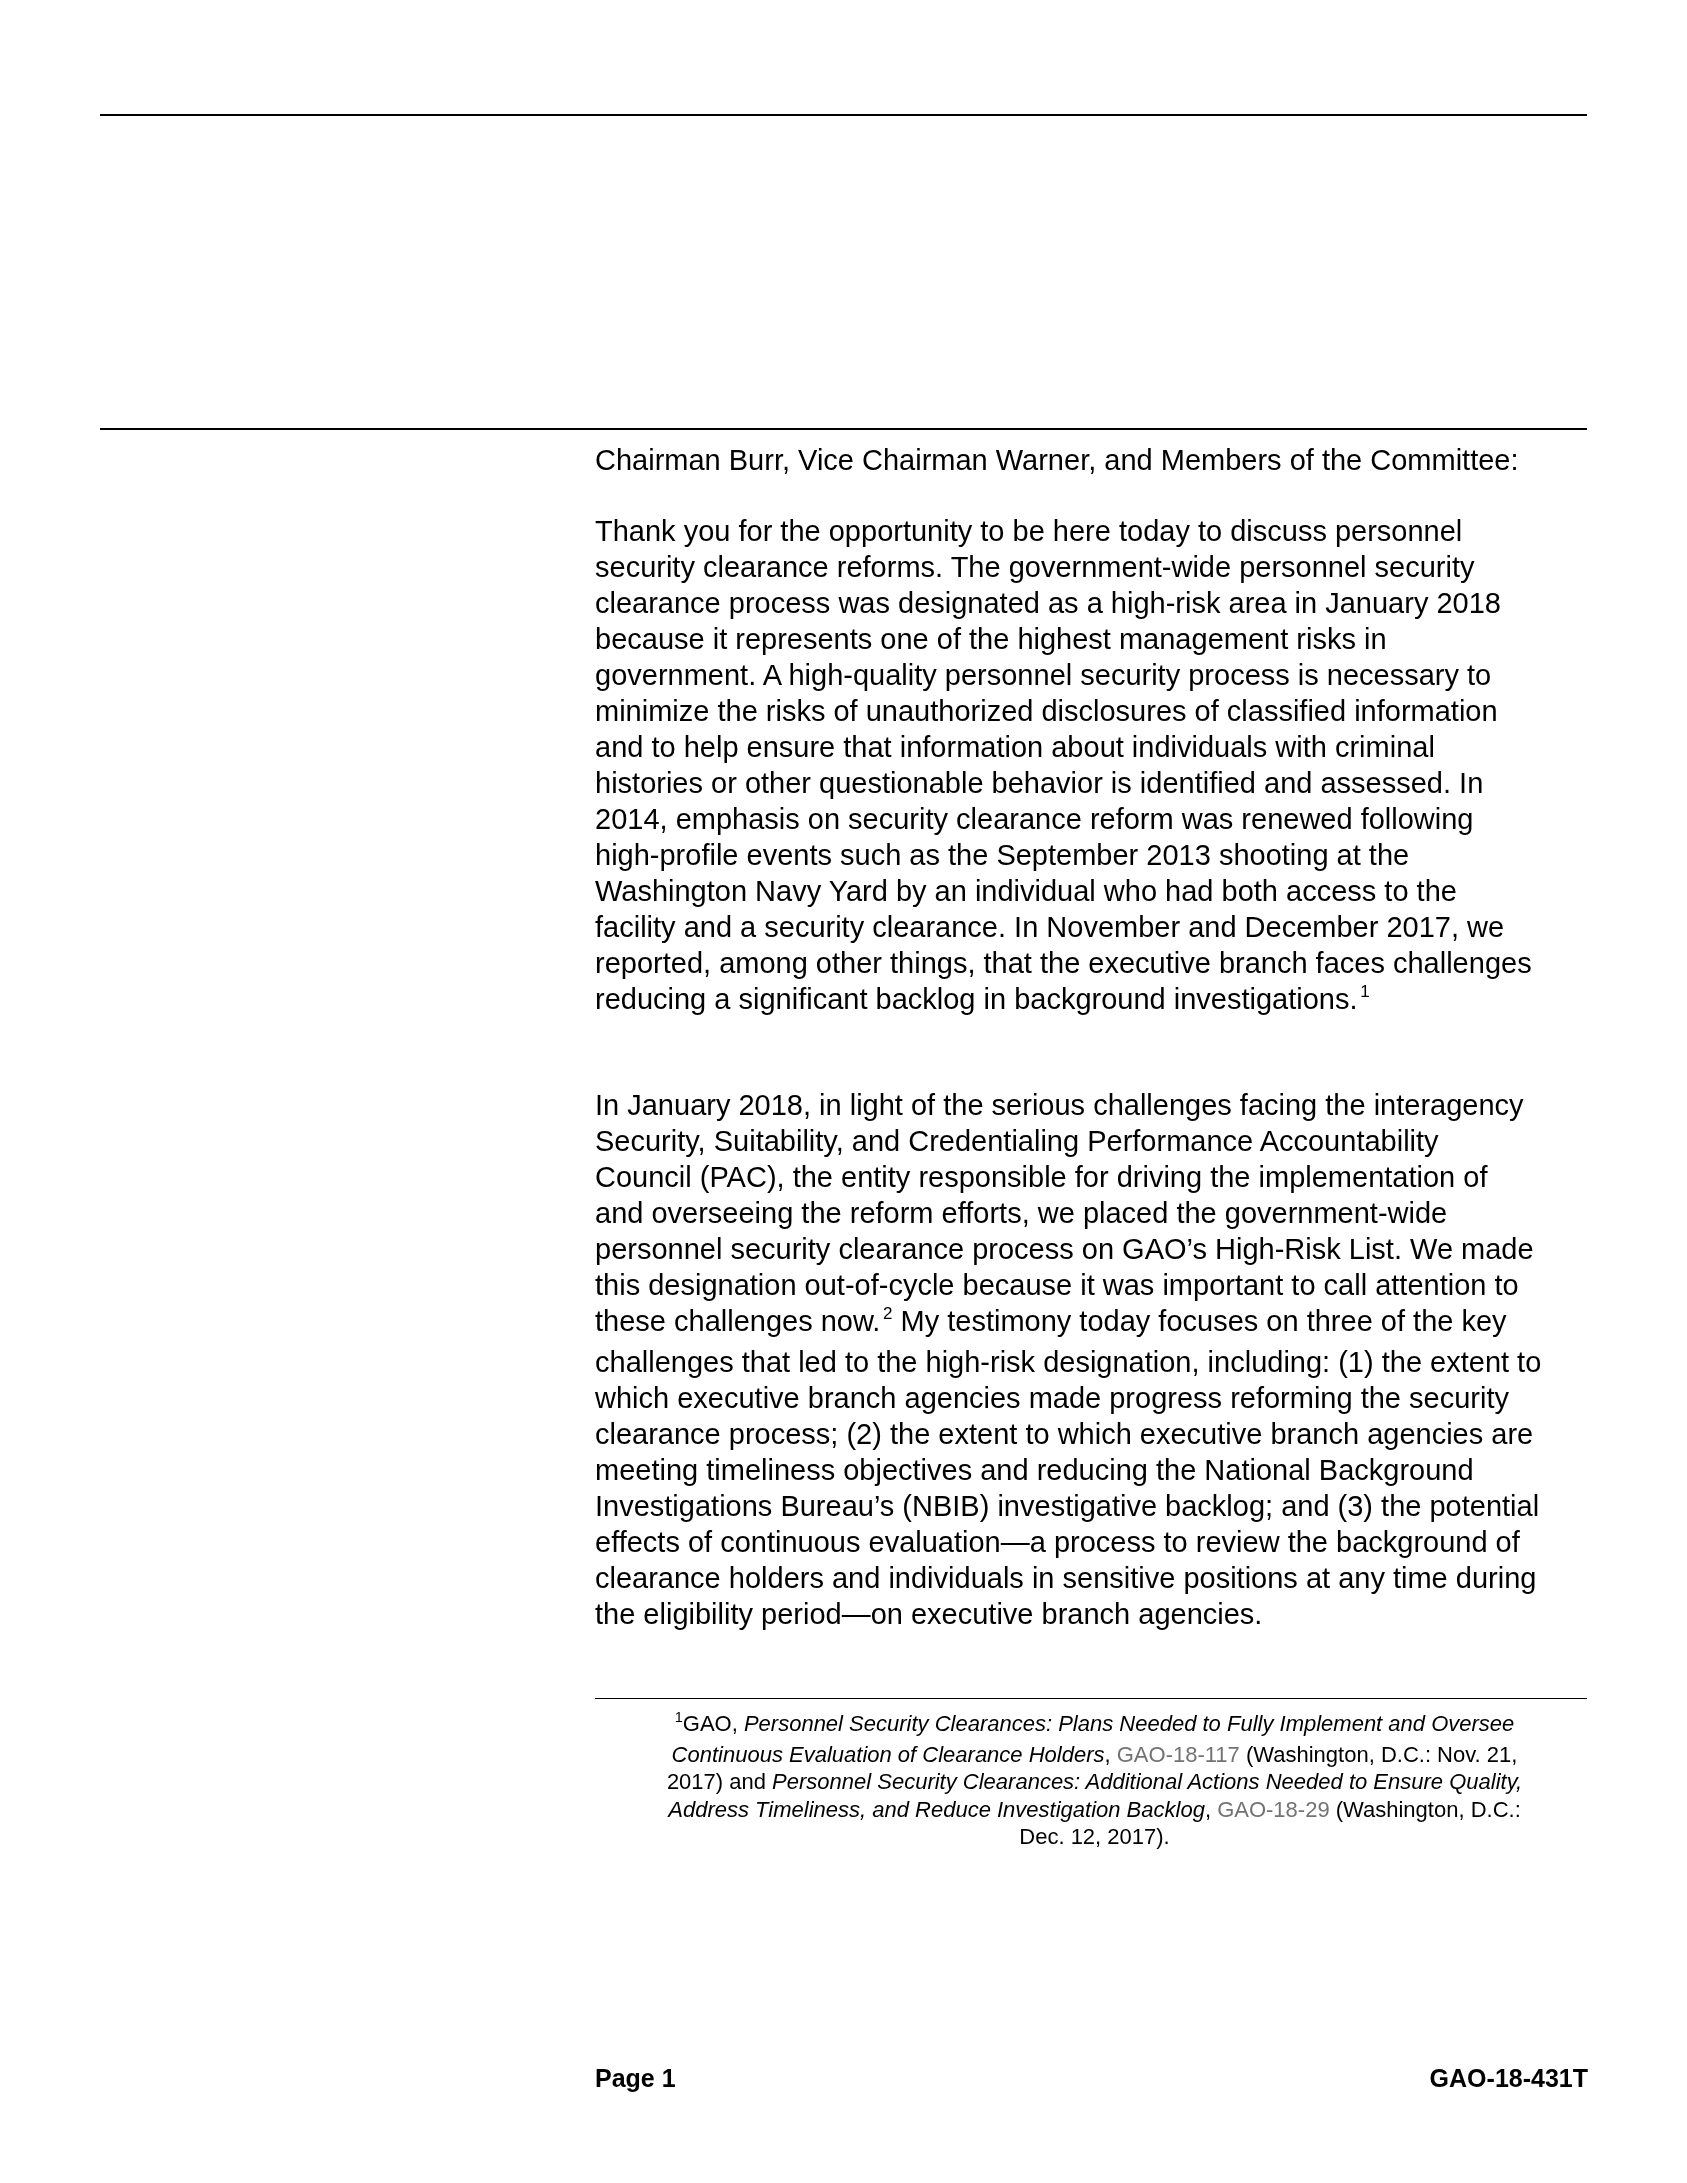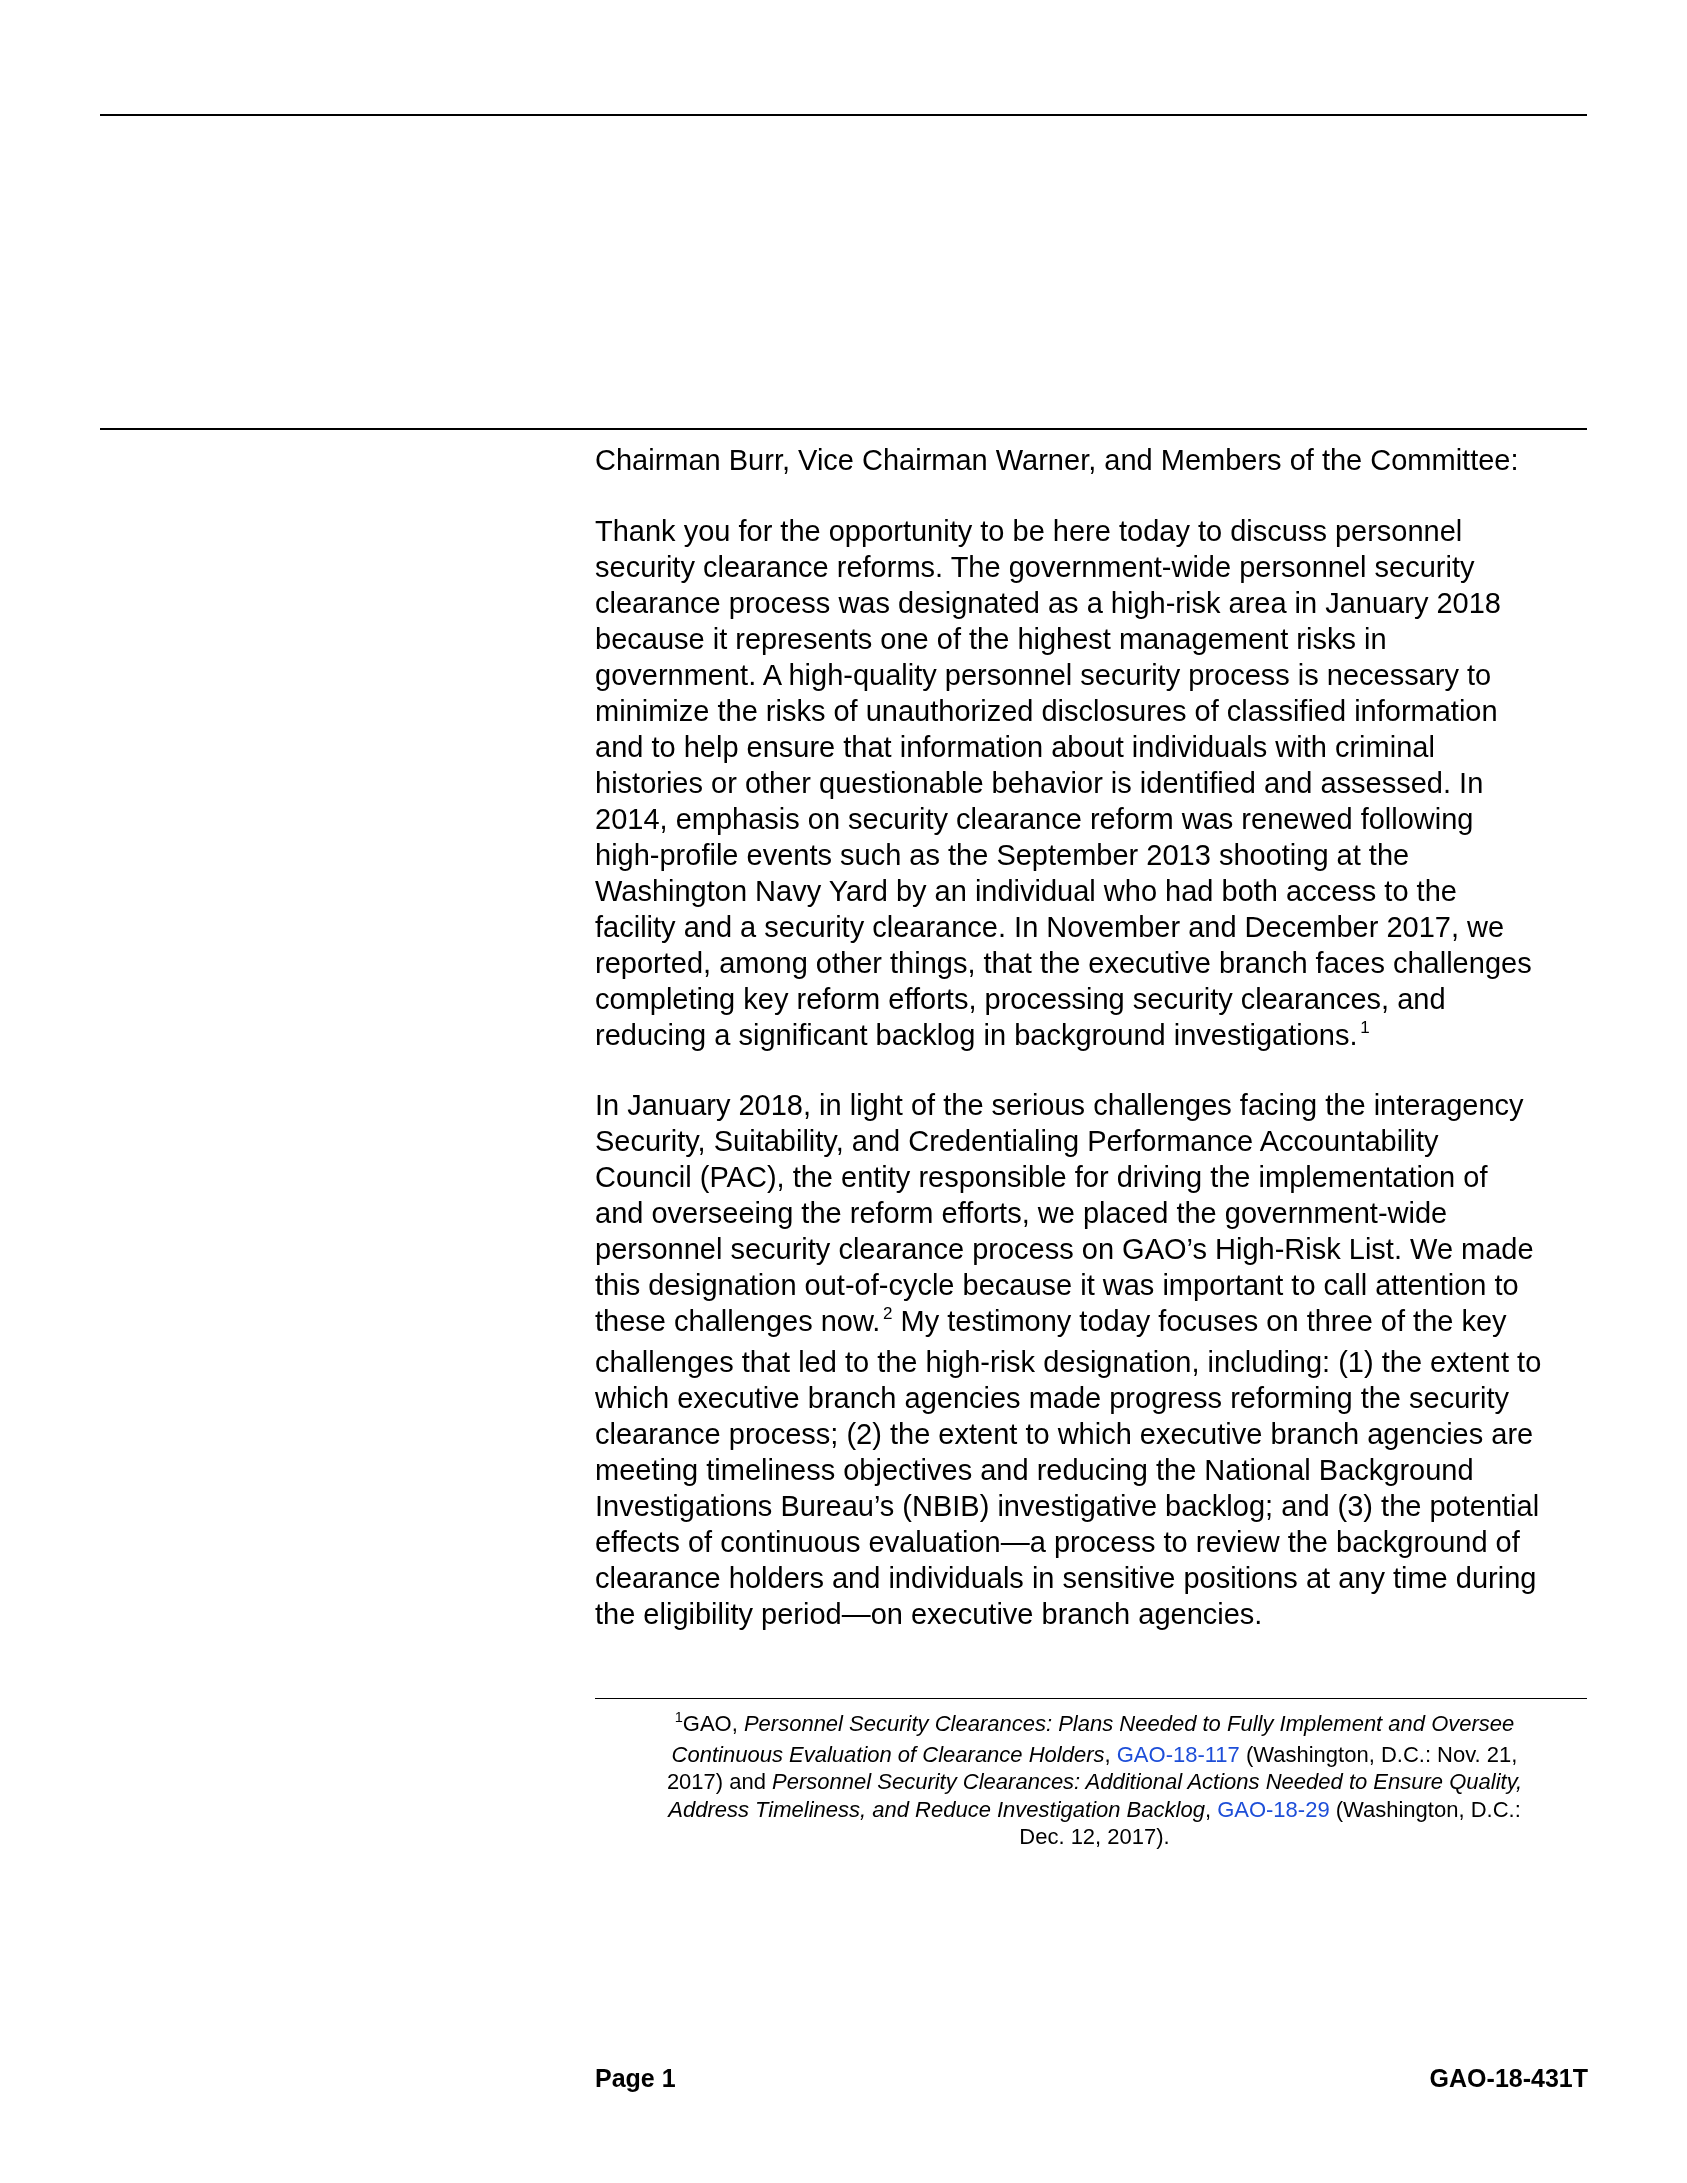--- a/index.html
+++ b/index.html
@@ -14,21 +14,21 @@
   .para { font-size: 29px; line-height: 36px; }
   .para .ln { display: block; white-space: nowrap; }
   .p1 { top: 513px; }
   .p2 { top: 1087px; }
   sup.fnref { font-size: 17px; vertical-align: 0; position: relative; top: -12px; margin-left: 2.6px; }
   .footnotes { top: 1710px; font-size: 22px; line-height: 27.5px; text-align: center; }
   .footnotes .ln { display: block; white-space: nowrap; }
   .footnotes .fn { margin-bottom: 14.6px; }
   .footnotes sup { font-size: 14.6px; position: relative; top: -9.3px; vertical-align: 0; }
   .footnotes em { font-style: italic; }
-  .link { color: #1d4ed8; text-decoration: none; }
+  .link { color: #737373; text-decoration: none; }
   .footer { position: absolute; top: 2064px; font-size: 25px; font-weight: bold; }
   .footer-left { left: 595px; }
   .footer-right { right: 99px; }
 </style>
 </head>
 <body>
 
 <div class="rule rule-top"></div>
 <div class="rule rule-mid"></div>
 
@@ -41,21 +41,20 @@
   <span class="ln">because it represents one of the highest management risks in</span>
   <span class="ln">government. A high-quality personnel security process is necessary to</span>
   <span class="ln">minimize the risks of unauthorized disclosures of classified information</span>
   <span class="ln">and to help ensure that information about individuals with criminal</span>
   <span class="ln">histories or other questionable behavior is identified and assessed. In</span>
   <span class="ln">2014, emphasis on security clearance reform was renewed following</span>
   <span class="ln">high-profile events such as the September 2013 shooting at the</span>
   <span class="ln">Washington Navy Yard by an individual who had both access to the</span>
   <span class="ln">facility and a security clearance. In November and December 2017, we</span>
   <span class="ln">reported, among other things, that the executive branch faces challenges</span>
-  <span class="ln">completing key reform efforts, processing security clearances, and</span>
   <span class="ln"><span>reducing a significant backlog in background investigations.</span><sup class="fnref">1</sup></span>
 </div>
 
 <div class="body-col para p2">
   <span class="ln">In January 2018, in light of the serious challenges facing the interagency</span>
   <span class="ln">Security, Suitability, and Credentialing Performance Accountability</span>
   <span class="ln">Council (PAC), the entity responsible for driving the implementation of</span>
   <span class="ln">and overseeing the reform efforts, we placed the government-wide</span>
   <span class="ln">personnel security clearance process on GAO’s High-Risk List. We made</span>
   <span class="ln">this designation out-of-cycle because it was important to call attention to</span>

